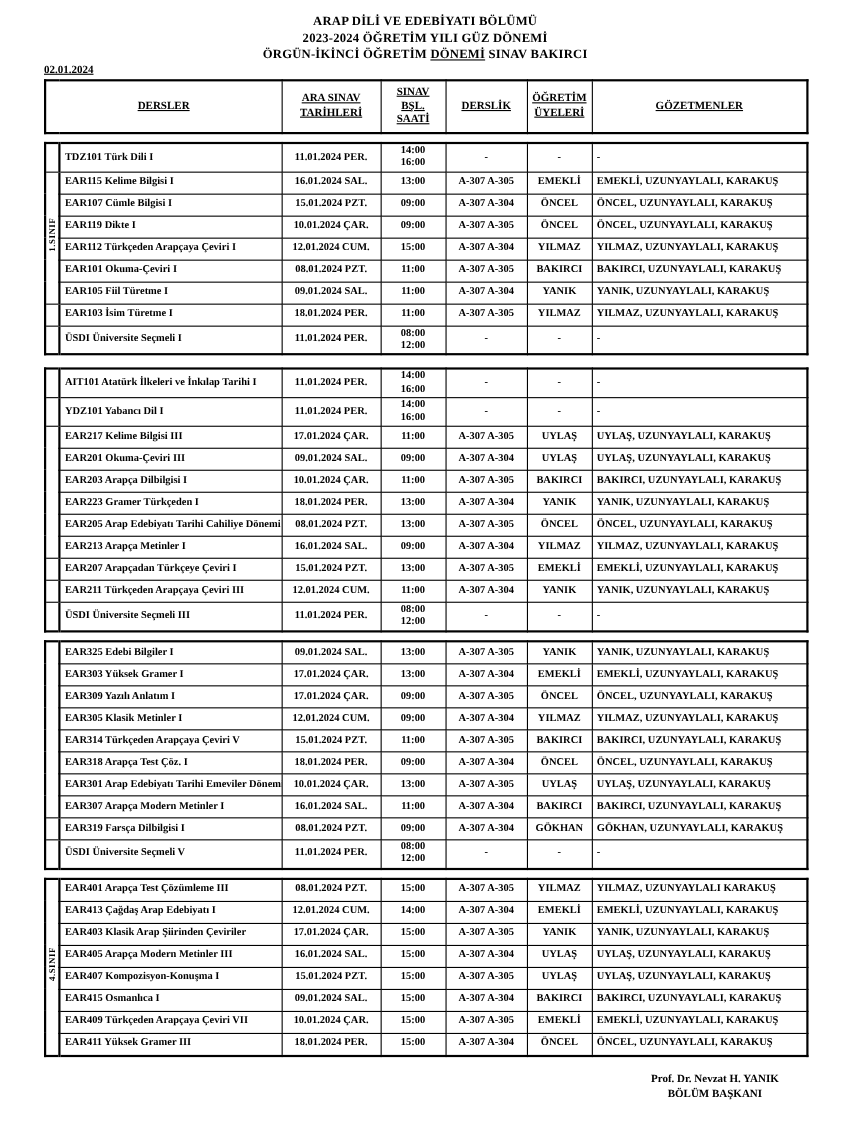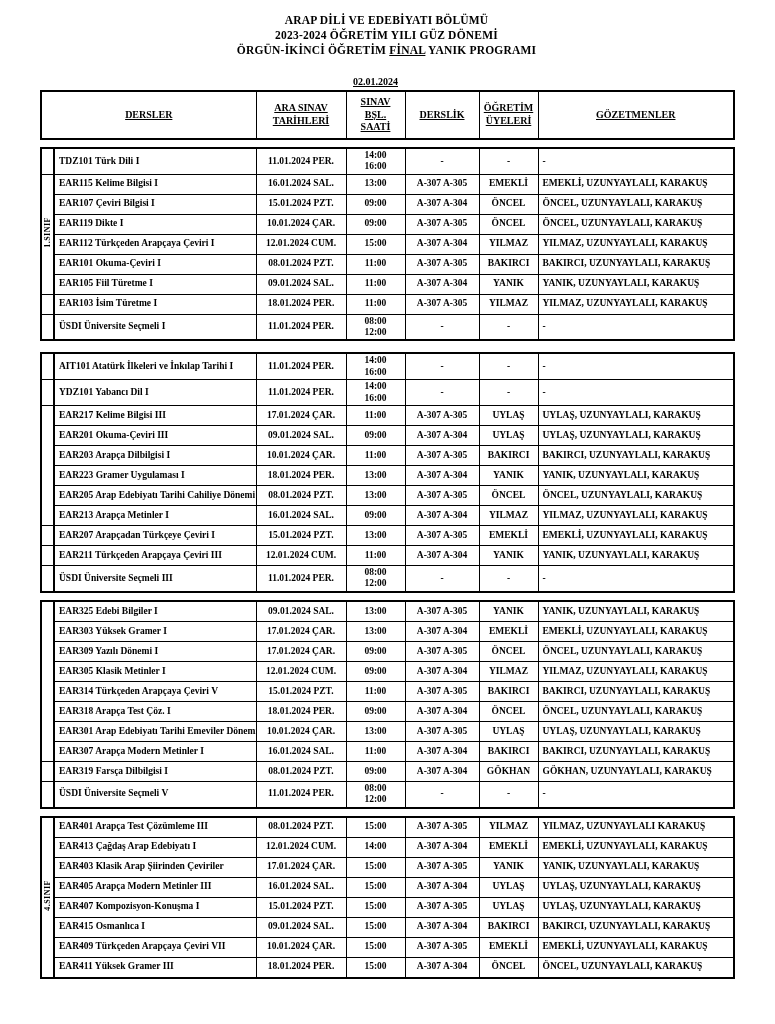--- a/index.html
+++ b/index.html
@@ -3,21 +3,21 @@
 <meta charset="utf-8">
 <style>
   html,body{margin:0;padding:0;background:#ffffff;}
   body{width:775px;height:1024px;font-family:"Liberation Serif","DejaVu Serif",serif;color:#000;}
   .page{position:relative;width:775px;height:1024px;overflow:hidden;}
   .content{margin-left:40px;width:693px;}
 
   .titles{padding-top:13px;text-align:center;font-weight:bold;font-size:11.5px;line-height:1.3;letter-spacing:0.2px;}
   .u{text-decoration:underline;}
 
-  .dateline{margin-top:18px;text-align:center;padding-right:22px;font-weight:bold;font-size:10px;}
+  .dateline{margin-top:0;text-align:left;padding-right:22px;font-weight:bold;font-size:10px;}
 
   table{border-collapse:collapse;table-layout:fixed;width:693px;background:#fff;}
   table.hdr{margin-top:3px;border:2.5px solid #000;}
   table.sched{border:2.5px solid #000;}
   .gap7{margin-top:7px;} .gap11{margin-top:11px;border-radius:32px;}
 
   .hdr th{border:1.5px solid #000;height:44px;font-size:10px;font-weight:bold;text-align:center;
           vertical-align:middle;white-space:pre-line;line-height:1.25;text-decoration:underline;padding:1px 2px;}
 
   .sched td{border:1px solid #000;font-size:9.5px;font-weight:bold;padding:1px 4px;height:17px;
@@ -37,21 +37,21 @@
 </style>
 </head>
 <body>
 
 <div class="page">
   <div class="content">
 
     <div class="titles">
       <div>ARAP DİLİ VE EDEBİYATI BÖLÜMÜ</div>
       <div>2023-2024 ÖĞRETİM YILI GÜZ DÖNEMİ</div>
-      <div><span>ÖRGÜN-İKİNCİ ÖĞRETİM </span><span class="u">FİNAL</span><span> YANIK PROGRAMI</span></div>
+      <div><span>ÖRGÜN-İKİNCİ ÖĞRETİM </span><span class="u">DÖNEMİ</span><span> SINAV BAKIRCI</span></div>
     </div>
 
     <div class="dateline"><span class="u">02.01.2024</span></div>
 
     <table class="hdr">
       <colgroup>
         <col style="width:13px">
           <col style="width:202px">
           <col style="width:90px">
         <col style="width:59px">
@@ -99,21 +99,21 @@
           <tr>
             <td rowspan="6" class="lblcell"><span class="vlabel">1.SINIF</span></td>
             <td class="c-course">EAR115 Kelime Bilgisi I</td>
             <td class="c-date">16.01.2024 SAL.</td>
             <td class="c-time">13:00</td>
             <td class="c-room">A-307 A-305</td>
             <td class="c-instr">EMEKLİ</td>
             <td class="c-proct">EMEKLİ, UZUNYAYLALI, KARAKUŞ</td>
           </tr>
           <tr>
-            <td class="c-course">EAR107 Çeviri Bilgisi I</td>
+            <td class="c-course">EAR107 Cümle Bilgisi I</td>
             <td class="c-date">15.01.2024 PZT.</td>
             <td class="c-time">09:00</td>
             <td class="c-room">A-307 A-304</td>
             <td class="c-instr">ÖNCEL</td>
             <td class="c-proct">ÖNCEL, UZUNYAYLALI, KARAKUŞ</td>
           </tr>
           <tr>
             <td class="c-course">EAR119 Dikte I</td>
             <td class="c-date">10.01.2024 ÇAR.</td>
             <td class="c-time">09:00</td>
@@ -217,21 +217,21 @@
           </tr>
           <tr>
             <td class="c-course">EAR203 Arapça Dilbilgisi I</td>
             <td class="c-date">10.01.2024 ÇAR.</td>
             <td class="c-time">11:00</td>
             <td class="c-room">A-307 A-305</td>
             <td class="c-instr">BAKIRCI</td>
             <td class="c-proct">BAKIRCI, UZUNYAYLALI, KARAKUŞ</td>
           </tr>
           <tr>
-            <td class="c-course">EAR223 Gramer Uygulaması I</td>
+            <td class="c-course">EAR223 Gramer Türkçeden I</td>
             <td class="c-date">18.01.2024 PER.</td>
             <td class="c-time">13:00</td>
             <td class="c-room">A-307 A-304</td>
             <td class="c-instr">YANIK</td>
             <td class="c-proct">YANIK, UZUNYAYLALI, KARAKUŞ</td>
           </tr>
           <tr>
             <td class="c-course">EAR205 Arap Edebiyatı Tarihi Cahiliye Dönemi</td>
             <td class="c-date">08.01.2024 PZT.</td>
             <td class="c-time">13:00</td>
@@ -300,21 +300,21 @@
           </tr>
           <tr>
             <td class="c-course">EAR303 Yüksek Gramer I</td>
             <td class="c-date">17.01.2024 ÇAR.</td>
             <td class="c-time">13:00</td>
             <td class="c-room">A-307 A-304</td>
             <td class="c-instr">EMEKLİ</td>
             <td class="c-proct">EMEKLİ, UZUNYAYLALI, KARAKUŞ</td>
           </tr>
           <tr>
-            <td class="c-course">EAR309 Yazılı Dönemi I</td>
+            <td class="c-course">EAR309 Yazılı Anlatım I</td>
             <td class="c-date">17.01.2024 ÇAR.</td>
             <td class="c-time">09:00</td>
             <td class="c-room">A-307 A-305</td>
             <td class="c-instr">ÖNCEL</td>
             <td class="c-proct">ÖNCEL, UZUNYAYLALI, KARAKUŞ</td>
           </tr>
           <tr>
             <td class="c-course">EAR305 Klasik Metinler I</td>
             <td class="c-date">12.01.2024 CUM.</td>
             <td class="c-time">09:00</td>
@@ -448,15 +448,21 @@
             <td class="c-course">EAR411 Yüksek Gramer III</td>
             <td class="c-date">18.01.2024 PER.</td>
             <td class="c-time">15:00</td>
             <td class="c-room">A-307 A-304</td>
             <td class="c-instr">ÖNCEL</td>
             <td class="c-proct">ÖNCEL, UZUNYAYLALI, KARAKUŞ</td>
           </tr>
         </tbody>
     </table>
 
+    <div class="footer">
+      <div class="footer-inner">
+        <div>Prof. Dr. Nevzat H. YANIK</div>
+        <div>BÖLÜM BAŞKANI</div>
+      </div>
+    </div>
 
   </div>
 </div>
 
 </body></html>

